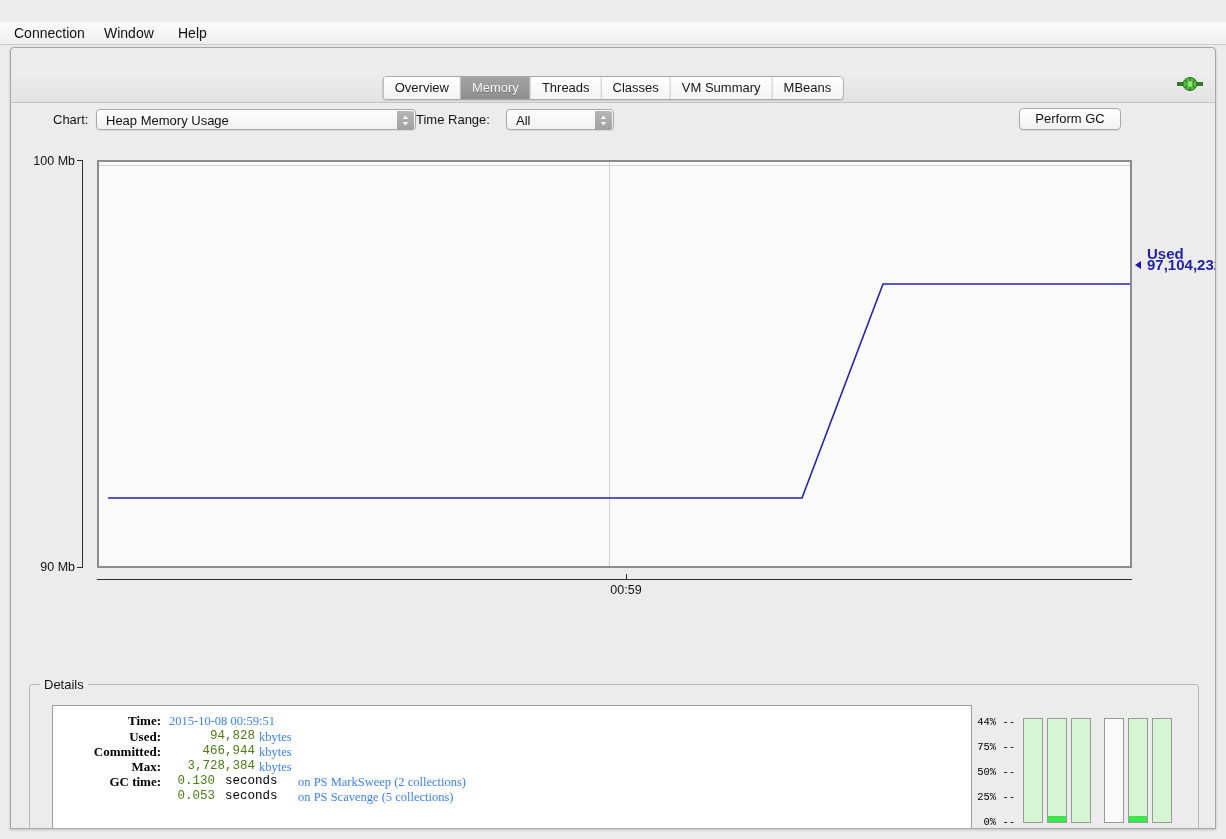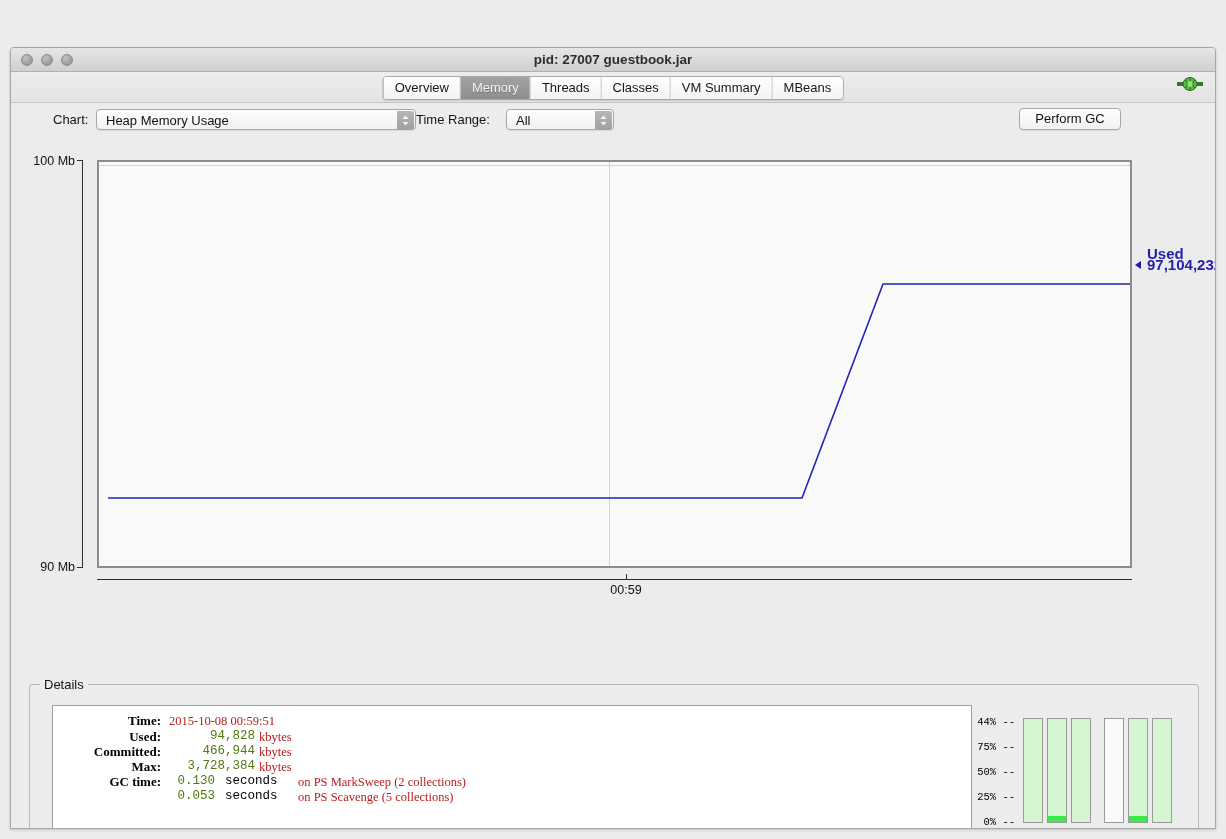--- a/index.html
+++ b/index.html
@@ -144,21 +144,21 @@
   .dlabel{
     position:absolute;left:0;width:108px;text-align:right;
     font-family:"Liberation Serif",serif;font-weight:bold;font-size:13px;color:#000;
   }
   .dnum{
     position:absolute;font-family:"Liberation Mono",monospace;
     font-size:12.5px;color:#4d7c0f;text-align:right;white-space:pre;
   }
   .dtxt{
     position:absolute;font-family:"Liberation Serif",serif;
-    font-size:12.5px;color:#b91c1c;white-space:nowrap;
+    font-size:12.5px;color:#3b82f6;white-space:nowrap;
   }
   .dsec{
     position:absolute;font-family:"Liberation Mono",monospace;
     font-size:12.5px;color:#000;white-space:nowrap;
   }
 
   
   .pools{position:absolute;left:960px;top:630px;width:230px;height:160px;}
   .ptick{
     position:absolute;right:0;width:44px;text-align:right;
@@ -170,30 +170,27 @@
     background:#d6f5d2;border:1px solid #9a9a9a;box-sizing:border-box;
   }
   .bar .fill{position:absolute;left:0;width:100%;bottom:0;background:#3ce84a;}
 </style>
 </head>
 <body>
 
 <div class="app">
 
 
+  <div class="menubar">
+    <div class="menuitem" style="left:6px;">Connection</div>
+    <div class="menuitem" style="left:96px;">Window</div>
+    <div class="menuitem" style="left:170px;">Help</div>
+  </div>
 
   <div class="inner">
-    <div class="inner-titlebar">
-      <div class="lights" style="left:10px;top:6px;">
-        <span class="light"></span>
-        <span class="light"></span>
-        <span class="light"></span>
-      </div>
-      <div class="inner-title">pid: 27007 guestbook.jar</div>
-    </div>
 
     <div class="content">
 
       <div class="tabstrip">
         <div class="tabs">
           <div class="tab">Overview</div>
           <div class="tab sel">Memory</div>
           <div class="tab">Threads</div>
           <div class="tab">Classes</div>
           <div class="tab">VM Summary</div>

